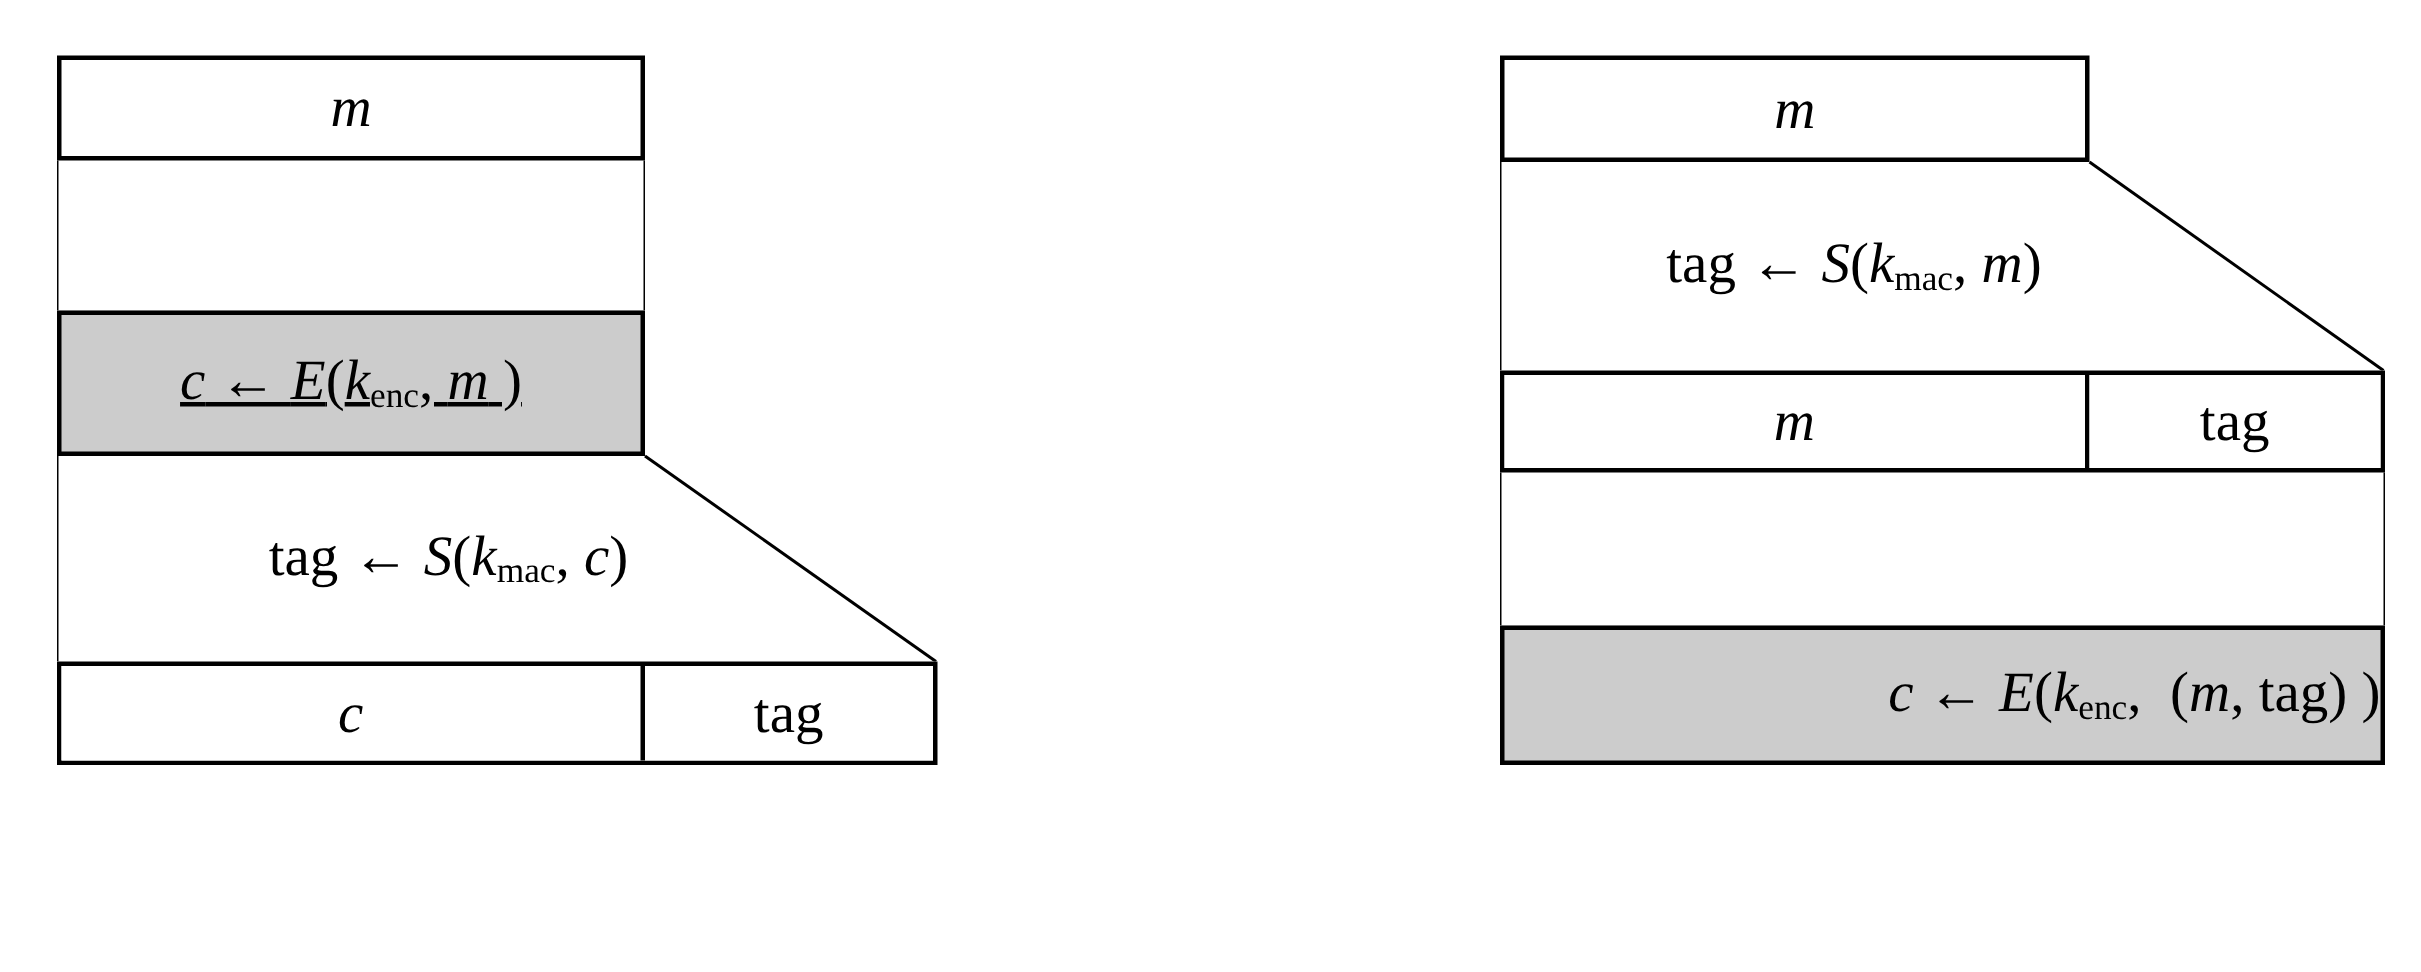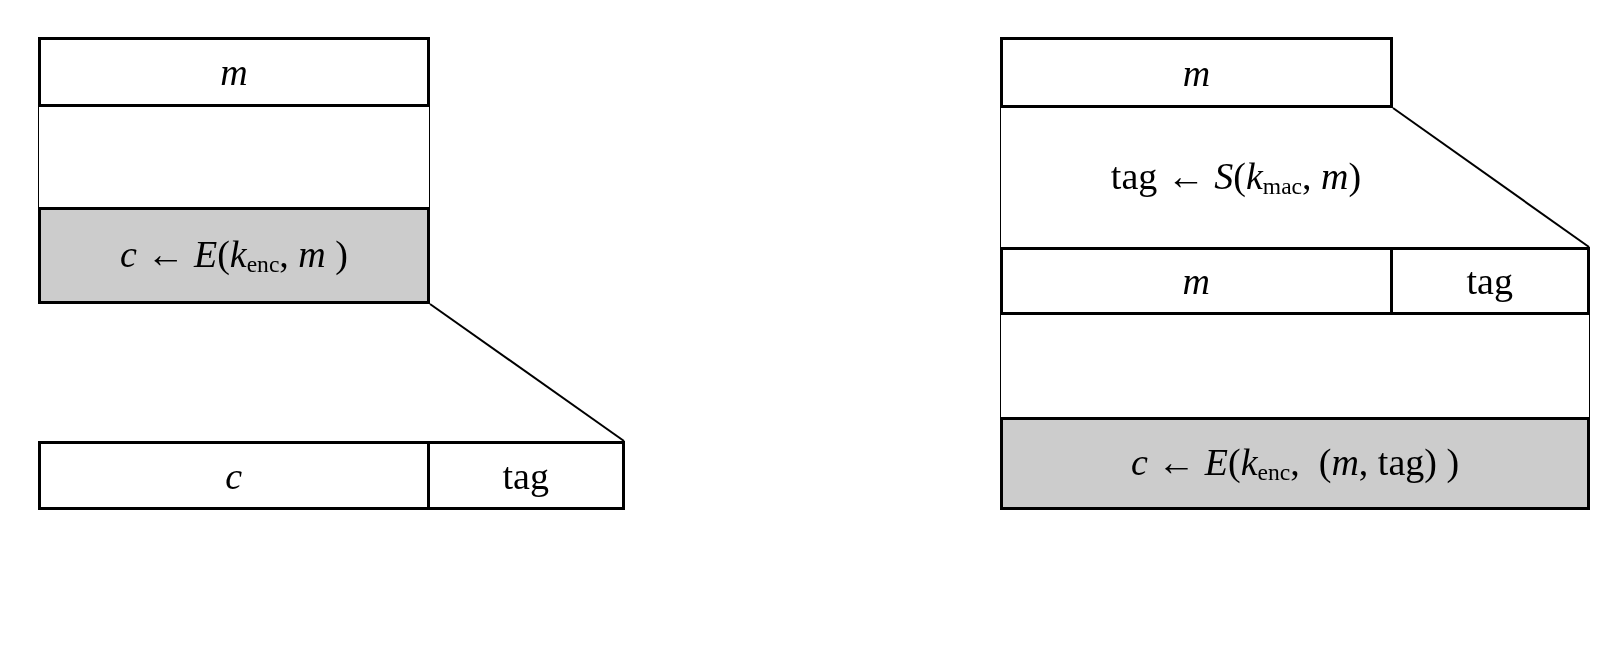--- a/index.html
+++ b/index.html
@@ -63,36 +63,36 @@
     align-items: center;
     justify-content: center;
     background: var(--boxfill);
     height: 100%;
   }
   .cell.first { border-right: 3.5px solid var(--line); }
 
   
   #etm .msg        { left: 0; top: 0;    width: 392px; height: 70px; }
   #etm .gapcol     { left: 0; top: 70px; width: 392px; height: 100px; }
-  #etm .enc        { left: 0; top: 170px; width: 392px; height: 97px; }
+  #etm .enc        { left: 0; top: 170px; width: 392px; height: 97px; text-decoration: underline; }
   #etm .sign-region{ left: 0; top: 267px; width: 392px; height: 137px; }
   #etm .sign-text  { width: 520px; }
   #etm .outbox     { left: 0; top: 404px; width: 587px; height: 69px; }
   #etm .cell.first { flex: 0 0 388.5px; }
   #etm .cell.last  { flex: 1; }
 
   
   #mte .msg        { left: 0; top: 0;     width: 393px; height: 71px; }
   #mte .sign-region{ left: 0; top: 71px;  width: 393px; height: 139px; }
   #mte .sign-text  { width: 470px; }
   #mte .midbox     { left: 0; top: 210px; width: 590px; height: 68px; }
   #mte .cell.first { flex: 0 0 389.5px; }
   #mte .cell.last  { flex: 1; }
   #mte .gapcol     { left: 0; top: 278px; width: 590px; height: 102px; }
-  #mte .enc        { left: 0; top: 380px; width: 590px; height: 93px; }
+  #mte .enc        { left: 0; top: 380px; width: 590px; height: 93px; justify-content: flex-end; }
 
   .overlay {
     position: absolute;
     left: 0; top: 0;
     pointer-events: none;
   }
   .overlay line { stroke: var(--line); stroke-width: 2; }
 
   .formula {
     font-size: 38px;
@@ -127,20 +127,25 @@
     <div class="box msg">
       <span class="formula"><span class="seg-i">m</span></span>
     </div>
 
     <div class="gapcol"></div>
 
     <div class="box enc shaded">
       <span class="formula"><span class="seg-i">c</span><span class="seg-r"> ← </span><span class="seg-i">E</span><span class="seg-r">(</span><span class="seg-i">k</span><span class="seg-sub">enc</span><span class="seg-r">, </span><span class="seg-i">m</span><span class="seg-r"> )</span></span>
     </div>
 
+    <div class="sign-region">
+      <div class="sign-text">
+        <span class="formula"><span class="seg-r">tag ← </span><span class="seg-i">S</span><span class="seg-r">(</span><span class="seg-i">k</span><span class="seg-sub">mac</span><span class="seg-r">, </span><span class="seg-i">c</span><span class="seg-r">)</span></span>
+      </div>
+    </div>
 
     <svg class="overlay" width="587" height="473" viewBox="0 0 587 473">
       <line x1="392" y1="267" x2="586" y2="404"></line>
     </svg>
 
     <div class="splitbox outbox">
       <div class="cell first shaded">
         <span class="formula"><span class="seg-i">c</span></span>
       </div>
       <div class="cell last">

